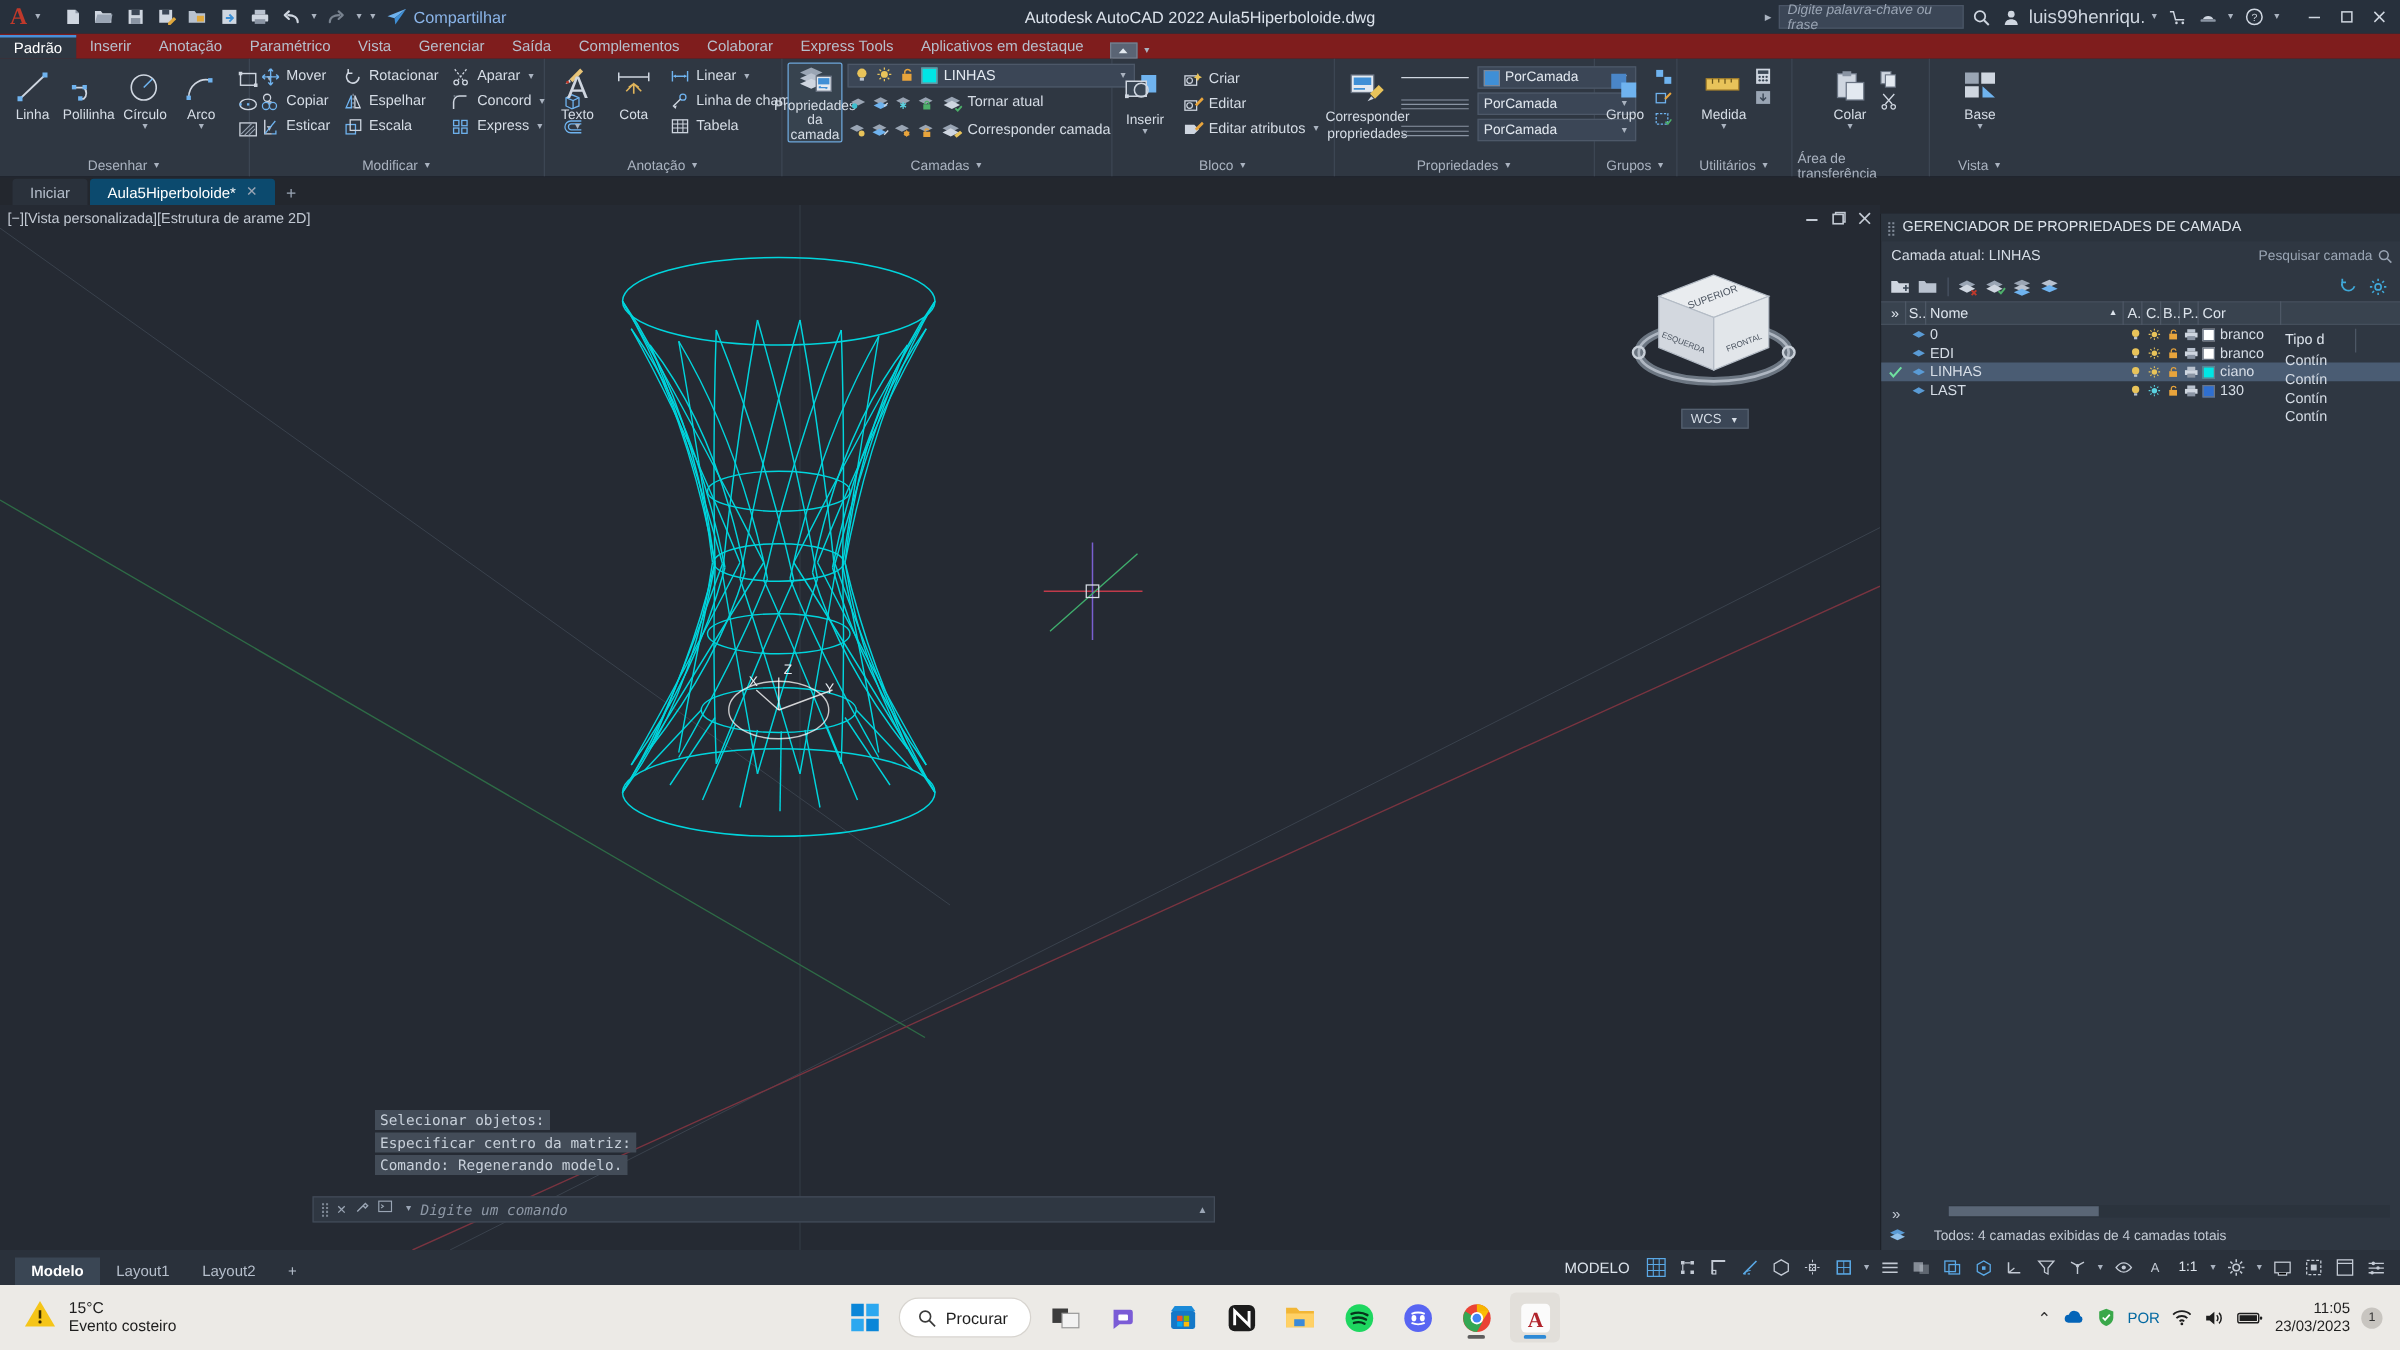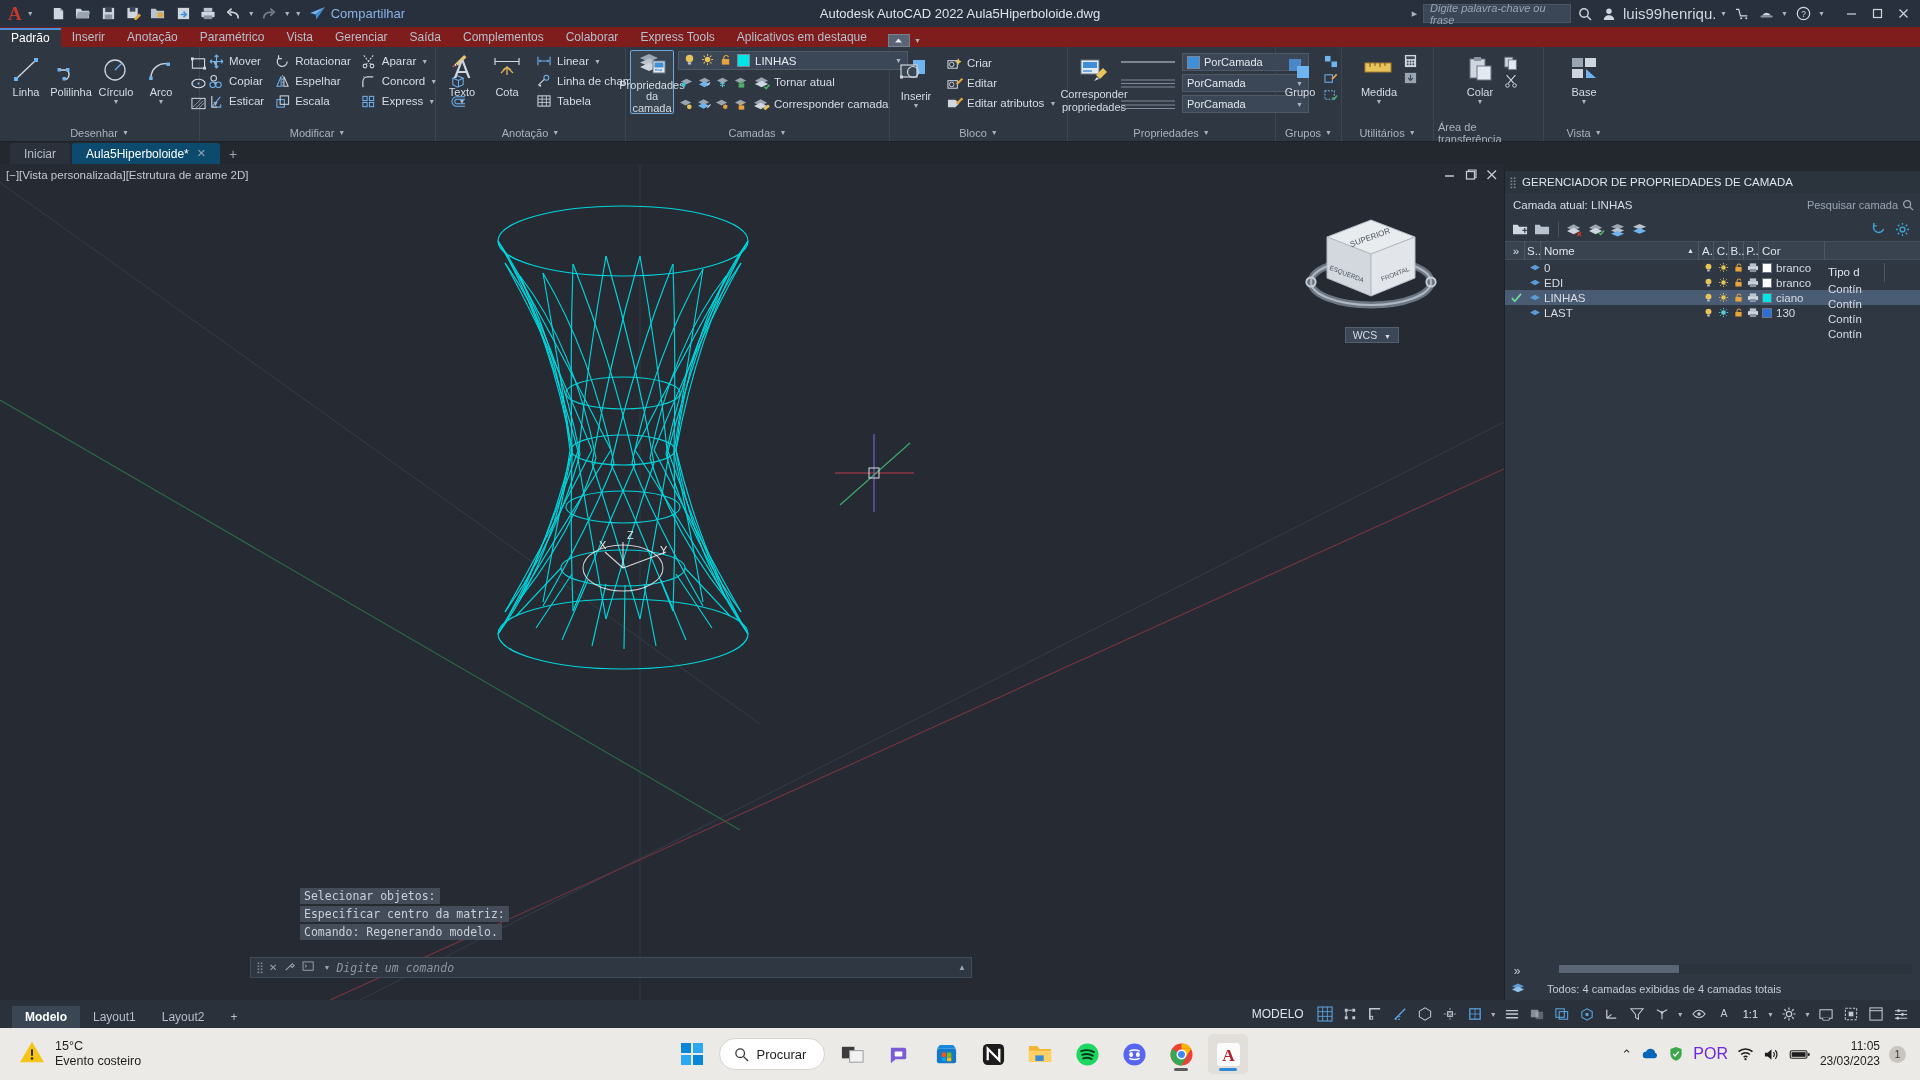--- a/index.html
+++ b/index.html
@@ -1731,21 +1731,21 @@
         <svg width="18" height="14" viewBox="0 0 19 15">
             <path d="M5 12a3.4 3.4 0 01.3-6.8A5 5 0 0115 6.2 3 3 0 0114.5 12z" fill="#0364b8"></path>
           </svg>
       </span>
       <span class="ti">
         <svg width="16" height="16" viewBox="0 0 17 17">
             <path d="M8.5 1l6 2.3v5c0 4-3 6.5-6 7.4-3-0.9-6-3.4-6-7.4v-5z" fill="#3aa84a"></path>
             <path d="M5.5 8.5l2 2 4-4.5" stroke="#fff" stroke-width="1.5" fill="none"></path>
           </svg>
       </span>
-      <span class="ti" style="font-size:16px;color:#6d28d9">POR</span>
+      <span class="ti" style="font-size:12px;color:#0369a1">POR</span>
       <span class="ti">
         <svg width="17" height="14" viewBox="0 0 18 15">
             <path d="M1.5 5A11 11 0 0116.5 5" stroke="#1e1e1e" stroke-width="1.6" fill="none"></path>
             <path d="M4.3 8A7 7 0 0113.7 8" stroke="#1e1e1e" stroke-width="1.6" fill="none"></path>
             <path d="M7 10.8a3 3 0 014 0" stroke="#1e1e1e" stroke-width="1.6" fill="none"></path>
             <circle cx="9" cy="13" r="1.2" fill="#1e1e1e"></circle>
           </svg>
       </span>
       <span class="ti">
         <svg width="17" height="15" viewBox="0 0 18 16">

